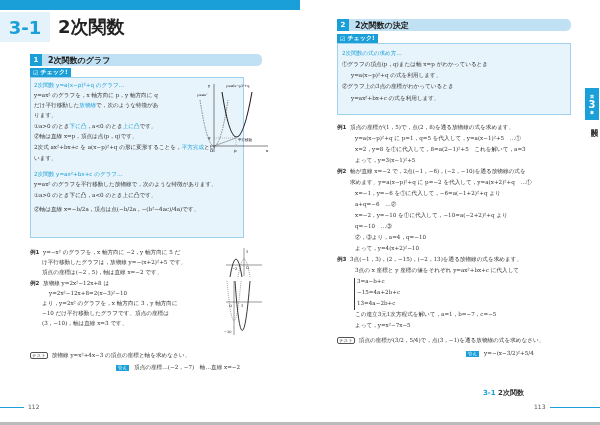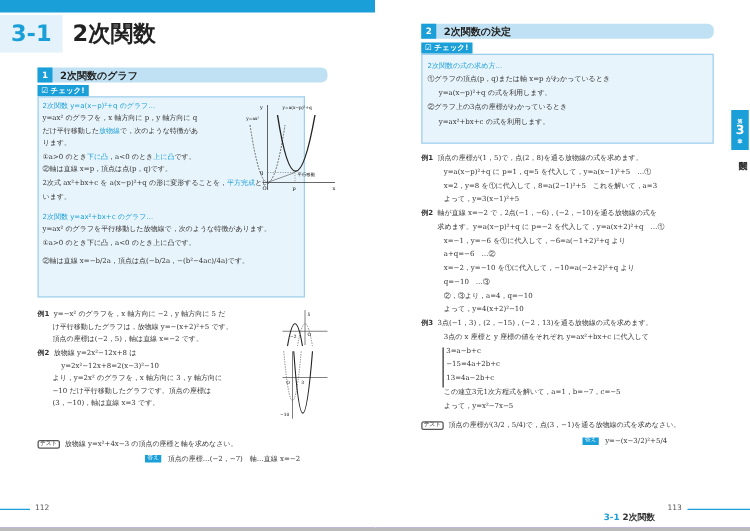--- a/index.html
+++ b/index.html
@@ -1,17 +1,17 @@
 <!DOCTYPE html>
 <html><head>
 <meta charset="utf-8">
 <style>
   html, body { margin:0; padding:0; }
   body { width:600px; height:425px; background:#ececec; font-family:"DejaVu Serif", serif; color:#333; overflow:hidden; position:relative; }
-  .spread { position:absolute; left:0; top:0; width:600px; height:425px; background:#8b5cf6; }
+  .spread { position:absolute; left:0; top:0; width:600px; height:425px; background:#ef4444; }
   .page { position:absolute; top:0; height:422px; background:#fff; }
   .page.left { left:0; width:300px; border-right:1px solid #ddd; }
   .page.right { left:300px; width:300px; }
   .bottom-edge { position:absolute; left:0; top:422px; width:600px; height:3px; background:#bbb; }
 
   .topbar { position:absolute; left:0; top:0; width:300px; height:10px; background:#1a9fd8; }
   .section-head { position:absolute; left:0; top:12px; width:300px; height:30px; display:flex; align-items:center; }
   .section-num { width:50px; height:30px; background:#e4f2fb; color:#1a9fd8; font-family:"DejaVu Sans", sans-serif; font-weight:bold; font-size:18px; display:flex; align-items:center; justify-content:center; }
   .section-title { margin-left:8px; font-family:"DejaVu Sans", sans-serif; font-weight:bold; font-size:18px; color:#222; }
 
@@ -22,21 +22,21 @@
 
   .checkbox { position:absolute; background:#e8f4fb; border:1px solid #9fd0ec; box-sizing:border-box; }
   .line { position:absolute; font-size:5.6px; line-height:7px; white-space:nowrap; color:#333; }
   .blue { color:#1a9fd8; font-family:"DejaVu Sans", sans-serif; }
   .ex-label { font-weight:bold; font-family:"DejaVu Sans", sans-serif; }
   .test-tag { display:inline-block; border:1px solid #555; border-radius:2px; font-size:4.5px; line-height:5px; padding:0 1px; font-family:"DejaVu Sans", sans-serif; margin-right:4px; vertical-align:middle; }
   .ans-tag { display:inline-block; background:#1a9fd8; color:#fff; font-size:4.5px; line-height:6px; padding:0 2px; font-family:"DejaVu Sans", sans-serif; margin-right:5px; vertical-align:middle; }
 
   .footer-line { position:absolute; height:1px; background:#1a9fd8; top:407px; }
   .pagenum { position:absolute; top:403px; font-size:6px; font-family:"DejaVu Sans", sans-serif; color:#555; }
-  .foot-title { position:absolute; top:409px; font-size:7px; font-family:"DejaVu Sans", sans-serif; font-weight:bold; color:#333; }
+  .foot-title { position:absolute; top:388px; font-size:7px; font-family:"DejaVu Sans", sans-serif; font-weight:bold; color:#333; }
   .foot-title .n { color:#1a9fd8; }
 
   .chapter-tab { position:absolute; left:585px; top:88px; width:14px; height:32px; background:#1a9fd8; color:#fff; font-family:"DejaVu Sans", sans-serif; font-weight:bold; display:flex; flex-direction:column; align-items:center; justify-content:center; }
   .chapter-tab .s { font-size:4px; line-height:5px; }
   .chapter-tab .b { font-size:10px; line-height:11px; }
   .chapter-name { position:absolute; left:586px; top:124px; width:12px; font-family:"DejaVu Sans", sans-serif; font-weight:bold; font-size:7px; line-height:8px; color:#333; writing-mode:vertical-rl; }
 
   svg { position:absolute; }
 </style>
 </head>

